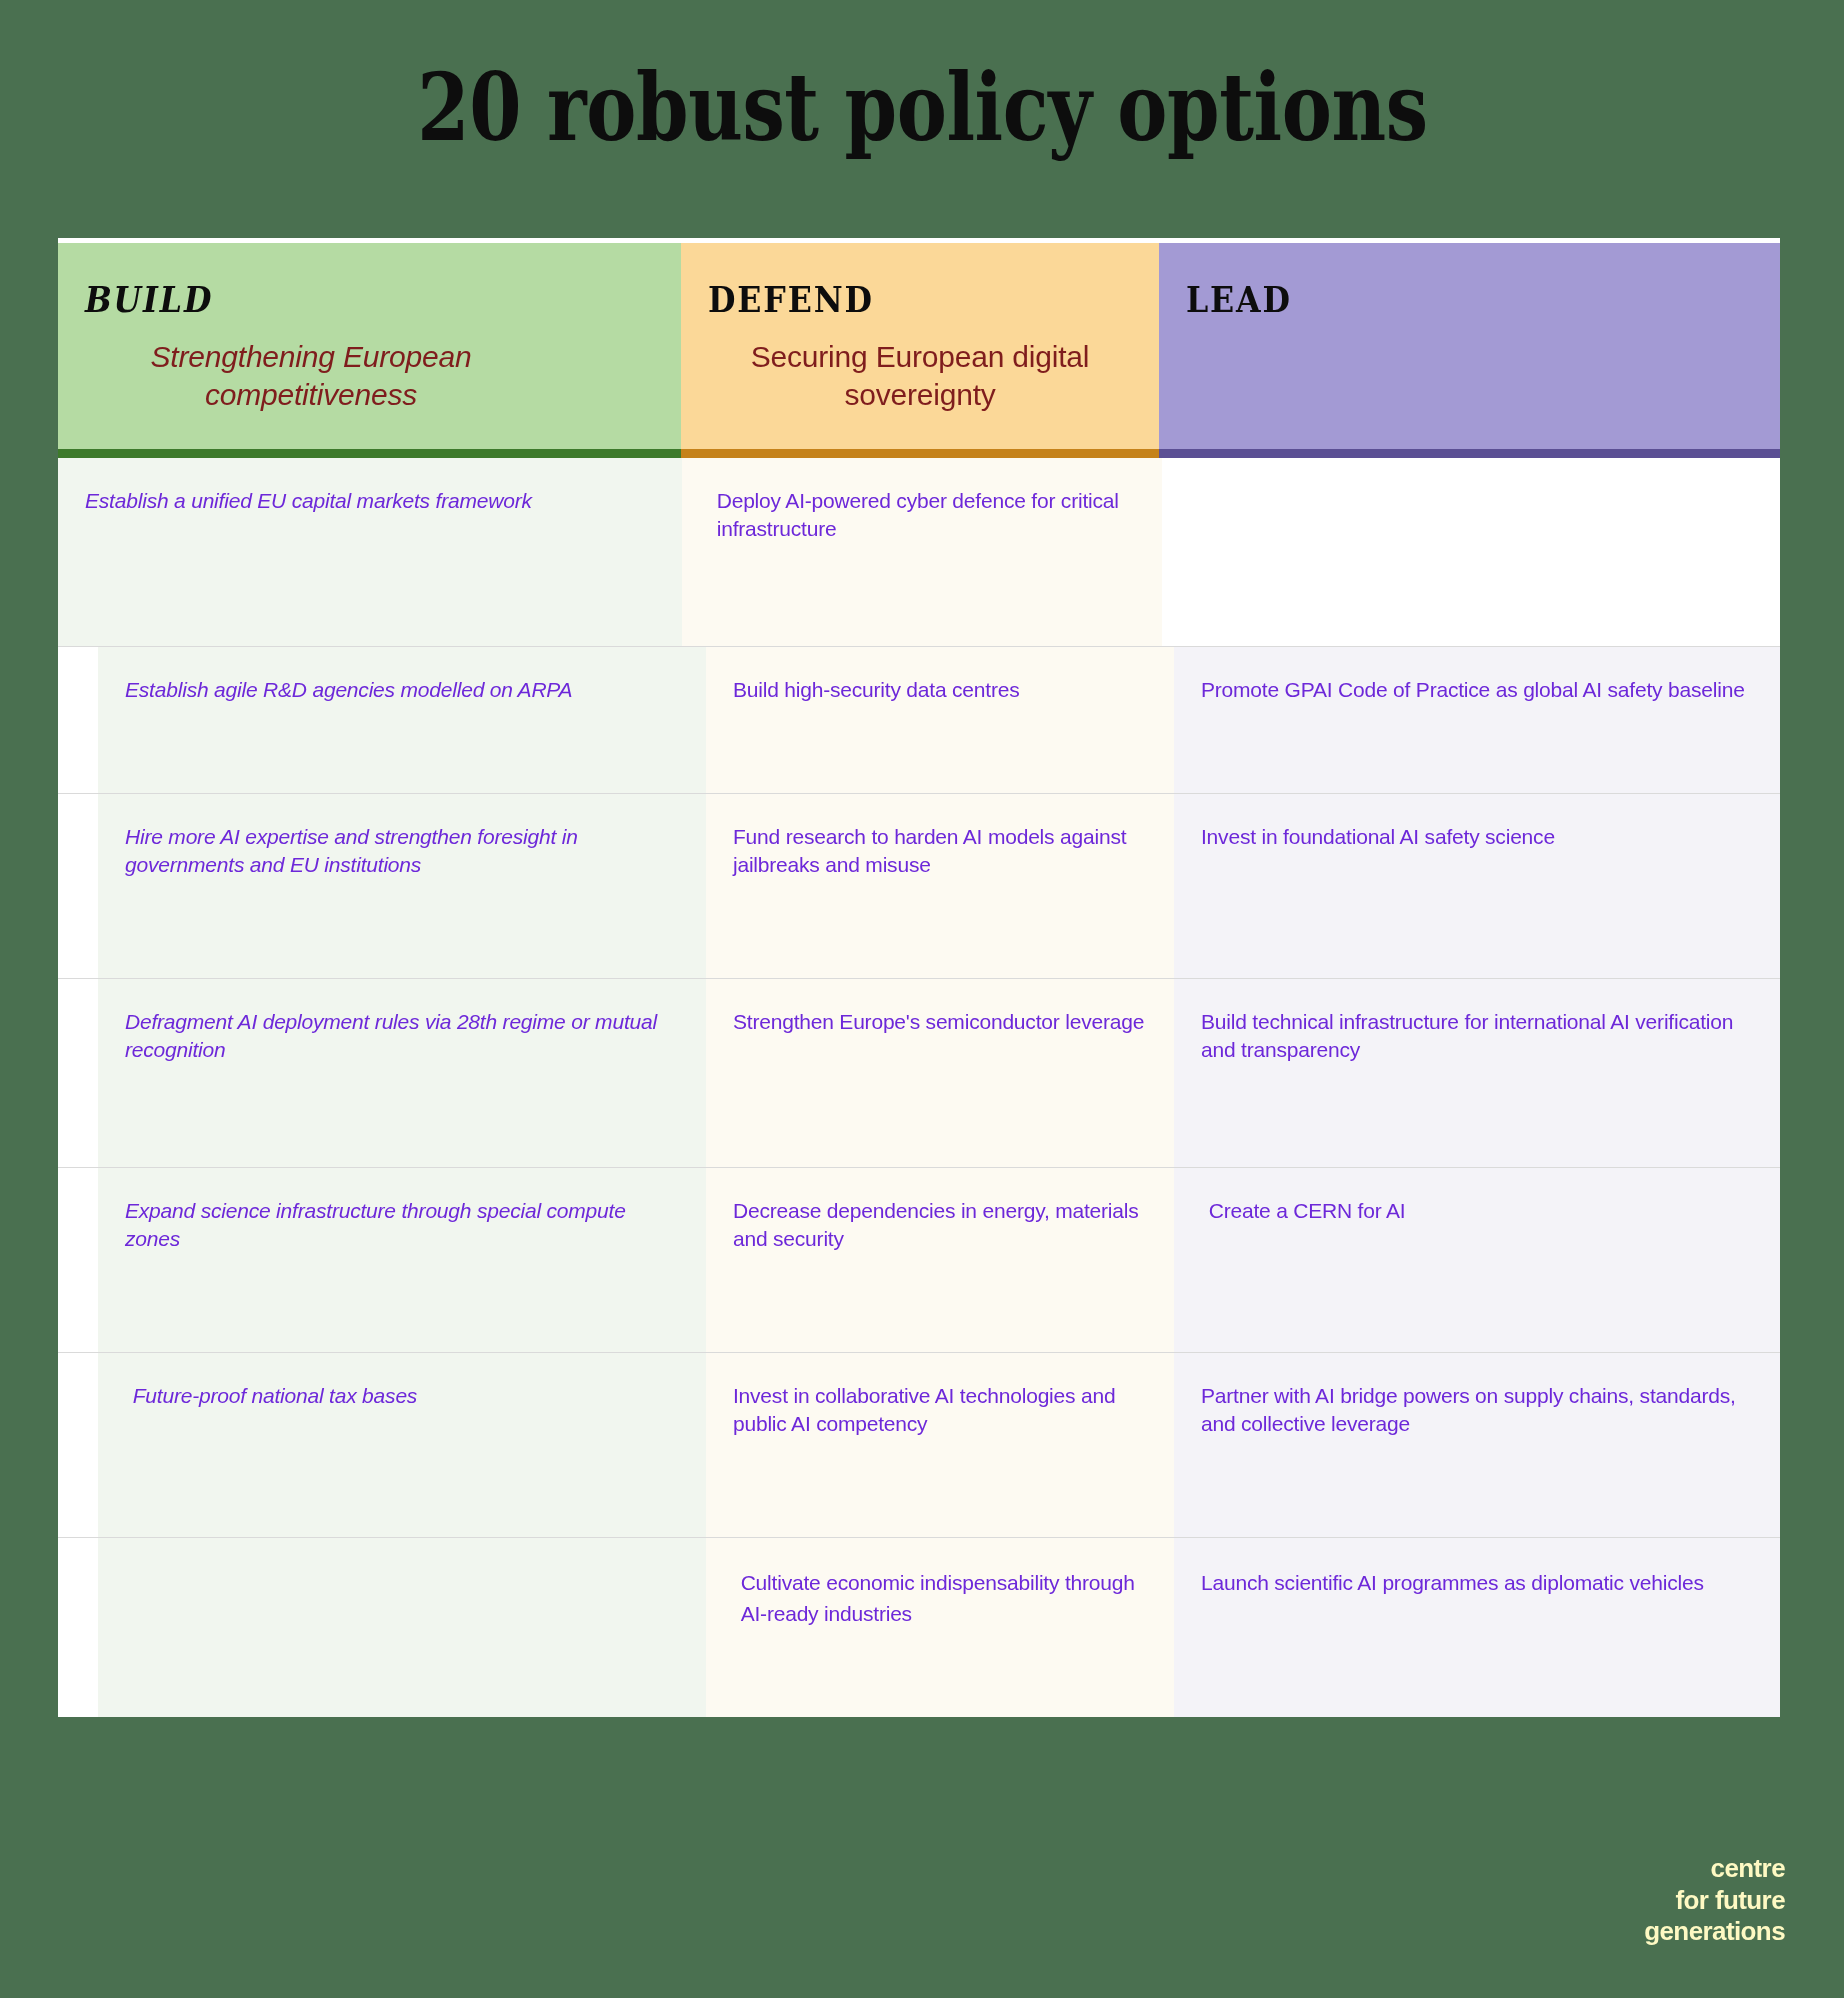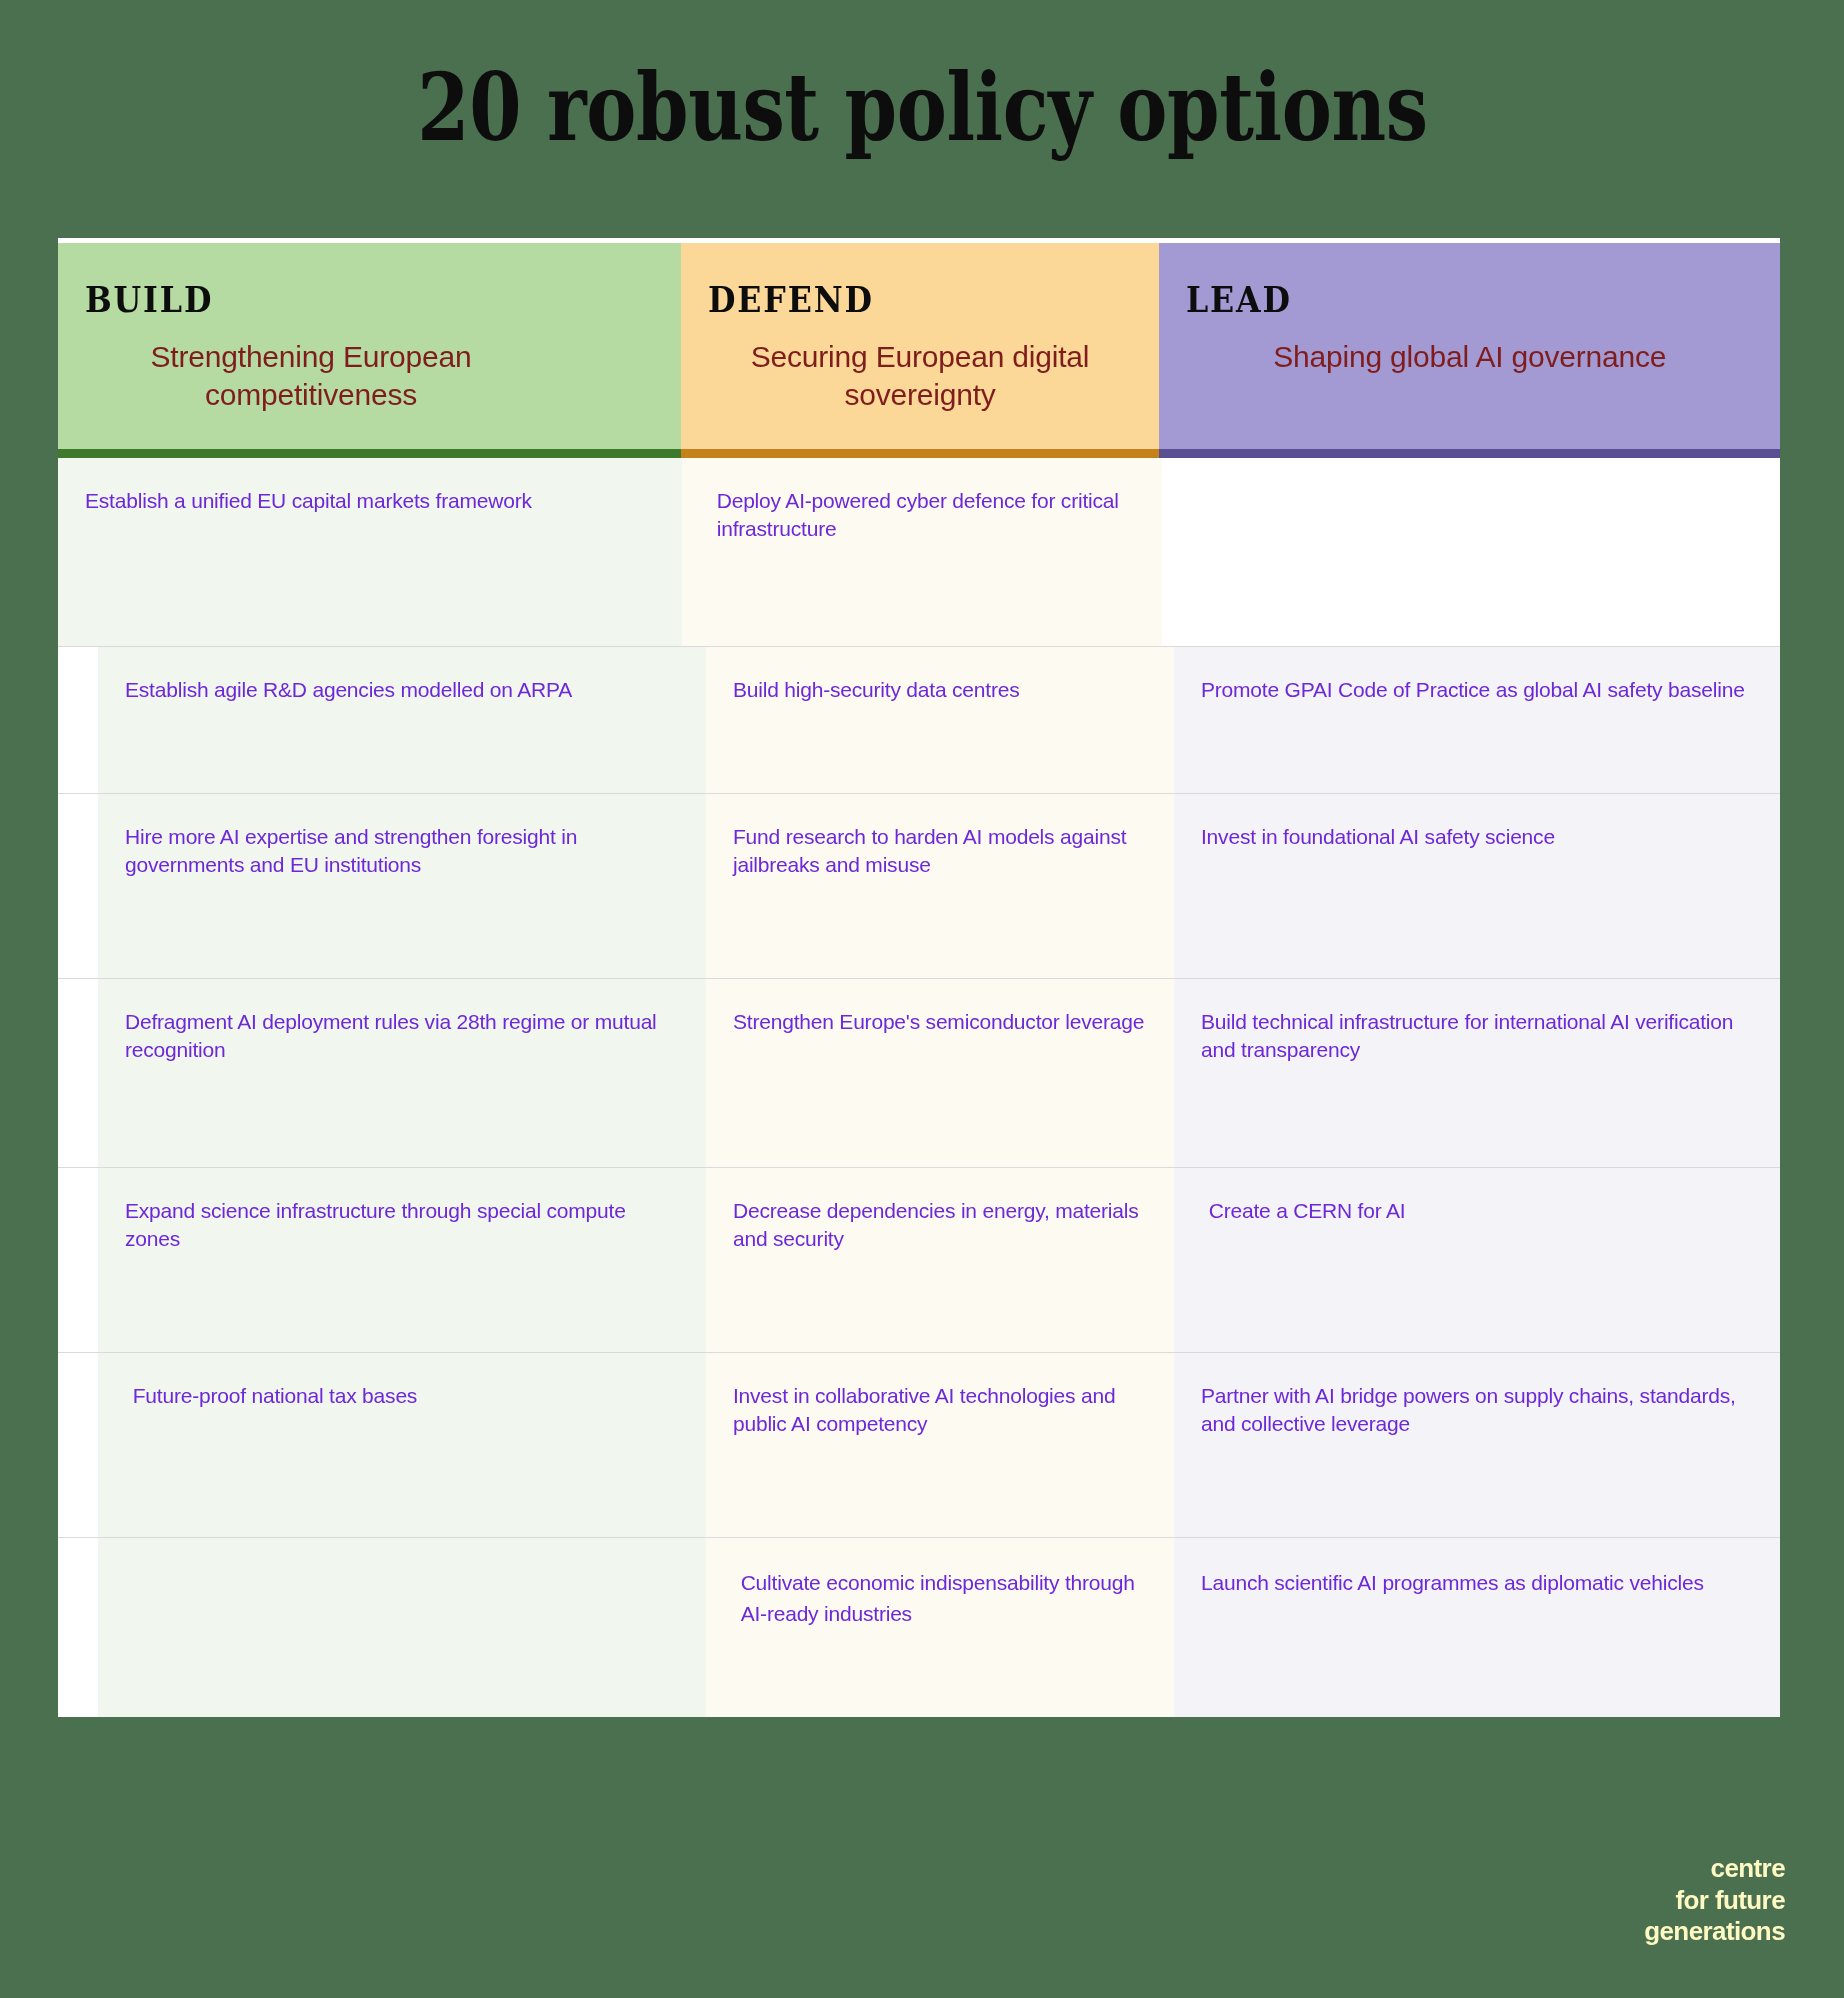--- a/index.html
+++ b/index.html
@@ -42,21 +42,21 @@
   }
 
   .grid-row {
     display: flex;
     width: 100%;
   }
 
   .col {
     position: relative;
   }
-  .col-build  { width: 624px; }
+  .col-build  { width: 624px; font-style: italic; }
   .col-defend { width: 480px; }
   .col-lead   { width: 622px; }
 
   
   .header-row .col {
     padding: 35px 27px 0 27px;
     min-height: 215px;
   }
   .header-row .col-build  { background: #b5dba3; }
   .header-row .col-defend { background: #fbd898; }
@@ -157,21 +157,20 @@
     <div class="col col-build">
       <div class="hdr-title">BUILD</div>
       <div class="hdr-sub">Strengthening European competitiveness</div>
     </div>
     <div class="col col-defend">
       <div class="hdr-title">DEFEND</div>
       <div class="hdr-sub">Securing European digital sovereignty</div>
     </div>
     <div class="col col-lead">
       <div class="hdr-title">LEAD</div>
-      <div class="hdr-sub">Shaping global AI governance</div>
     </div>
   </div>
 
   <div class="grid-row body-row r1">
     <div class="col col-build">
         <div class="cell-text">Establish a unified EU capital markets framework</div>
       </div>
     <div class="col col-defend">
         <div class="cell-text">Deploy AI-powered cyber defence for critical infrastructure</div>
       </div>

